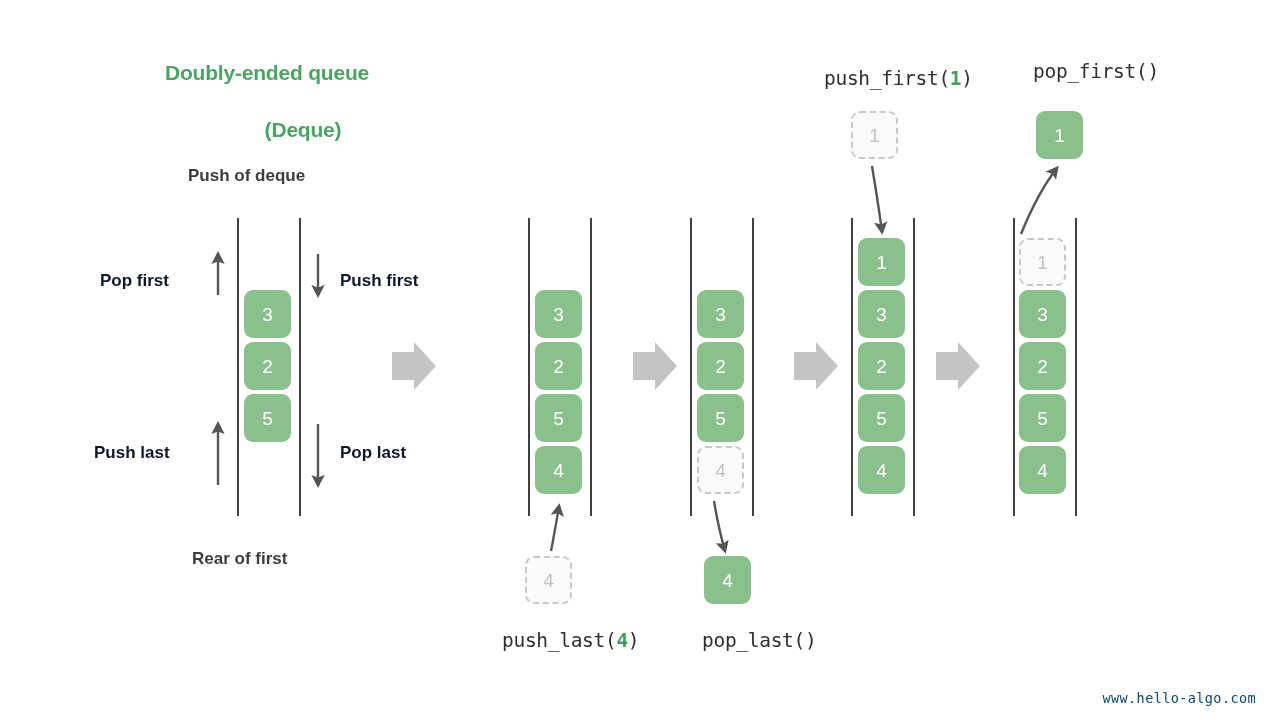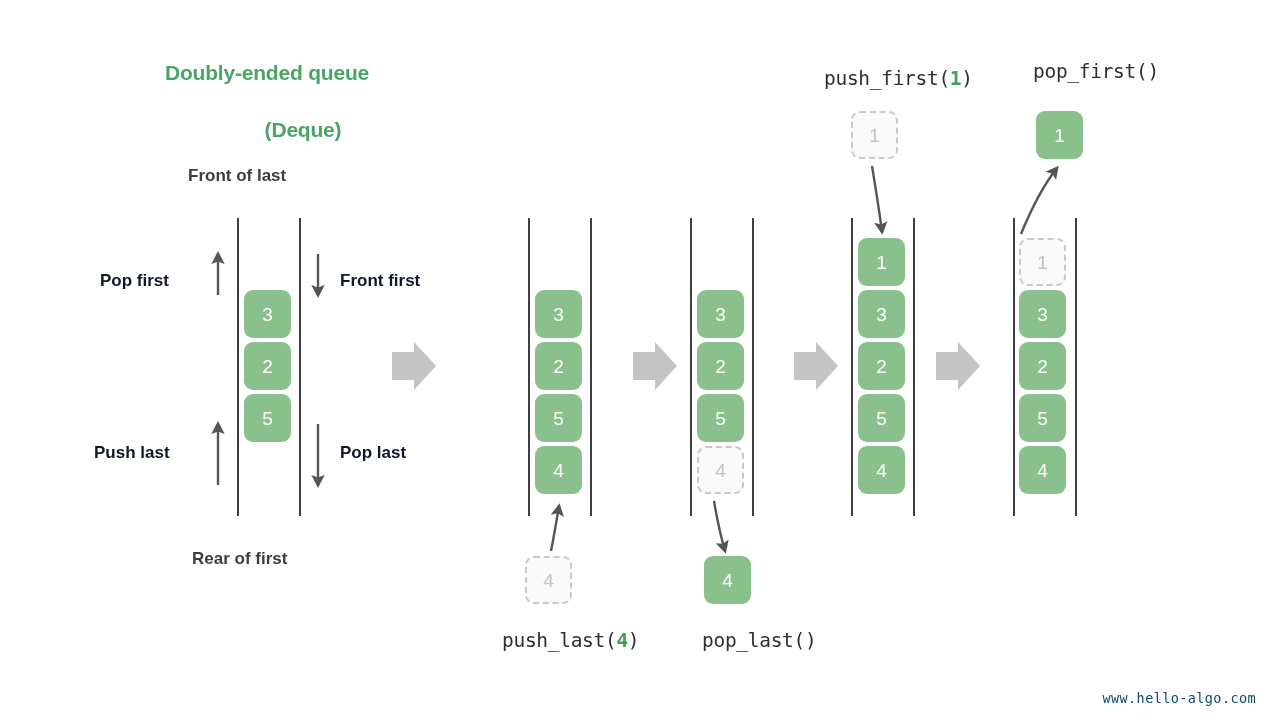--- a/index.html
+++ b/index.html
@@ -111,25 +111,25 @@
   }
 </style>
 </head>
 <body>
 
 <div class="stage">
 
   <div class="title l1">Doubly-ended queue</div>
   <div class="title l2">(Deque)</div>
 
-  <div class="edge-label" style="left:188px; top:166px;">Front of last</div>
+  <div class="edge-label" style="left:188px; top:166px;">Push of deque</div>
   <div class="edge-label" style="left:192px; top:549px;">Rear of first</div>
 
   <div class="op-label" style="left:100px; top:271px;">Pop first</div>
-  <div class="op-label" style="left:340px; top:271px;">Front first</div>
+  <div class="op-label" style="left:340px; top:271px;">Push first</div>
   <div class="op-label" style="left:94px; top:443px;">Push last</div>
   <div class="op-label" style="left:340px; top:443px;">Pop last</div>
 
   <div class="rail" style="left:237px; top:218px; height:298px;"></div>
   <div class="rail" style="left:299px; top:218px; height:298px;"></div>
 
   <div class="cell filled" style="left:244px; top:290px;">3</div>
   <div class="cell filled" style="left:244px; top:342px;">2</div>
   <div class="cell filled" style="left:244px; top:394px;">5</div>
 

